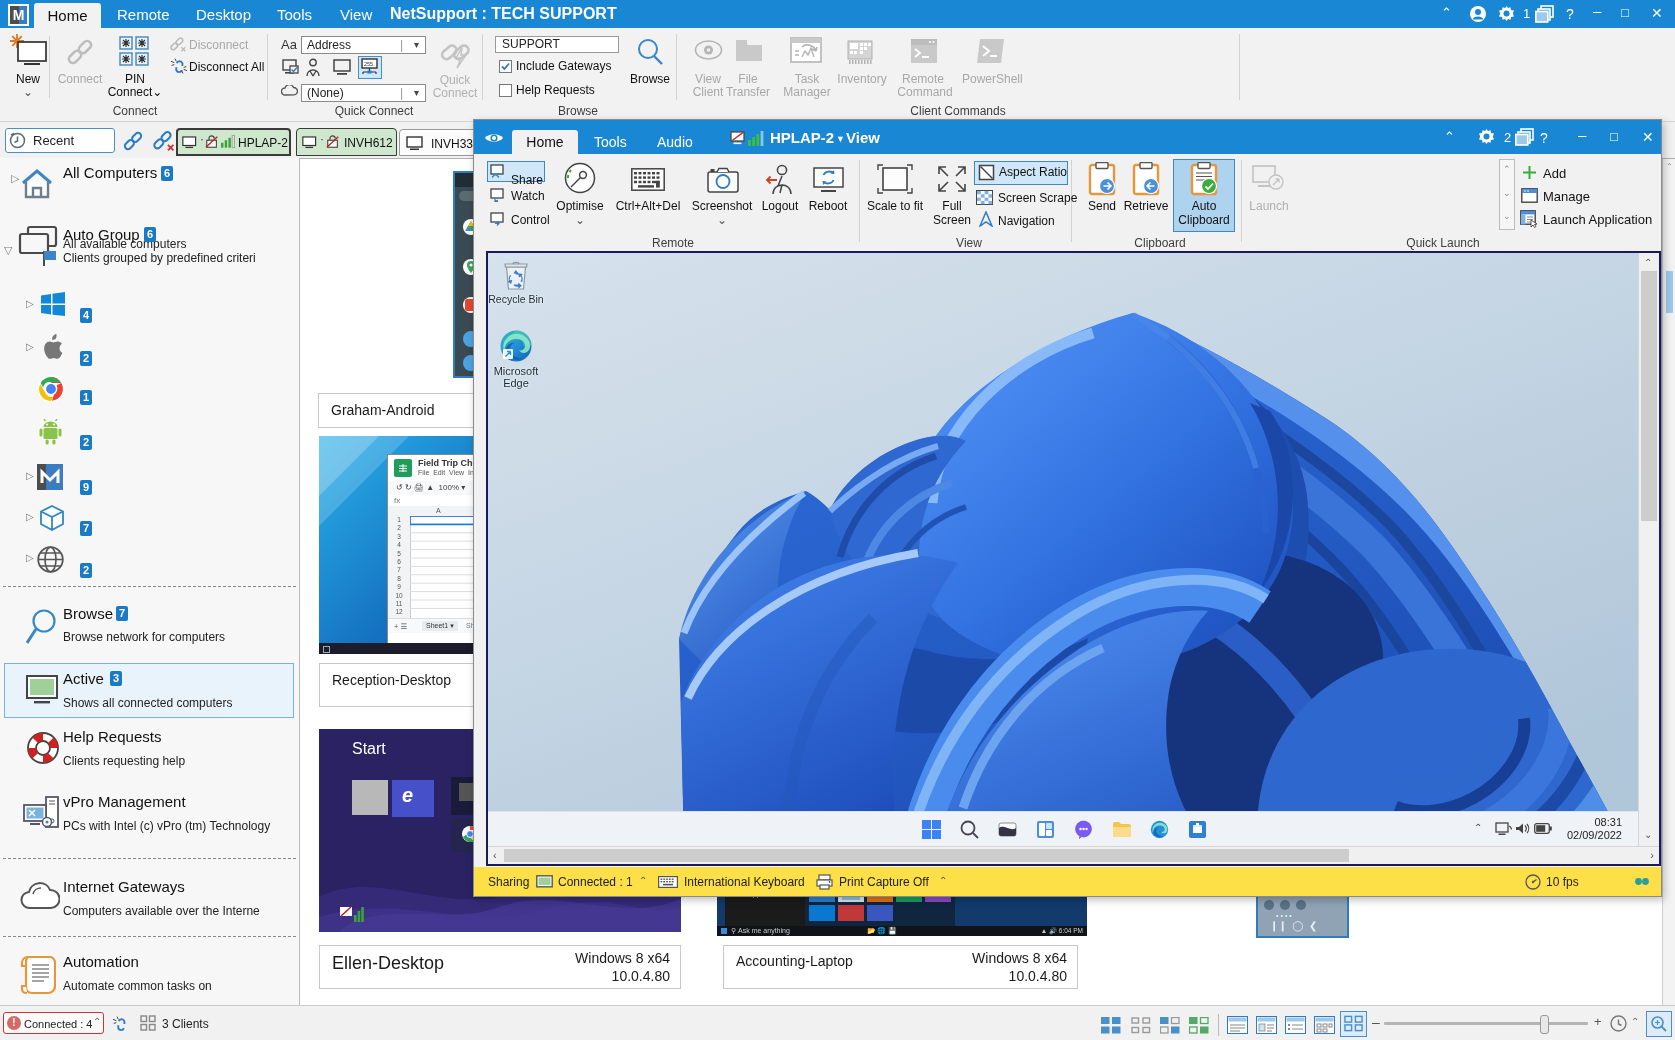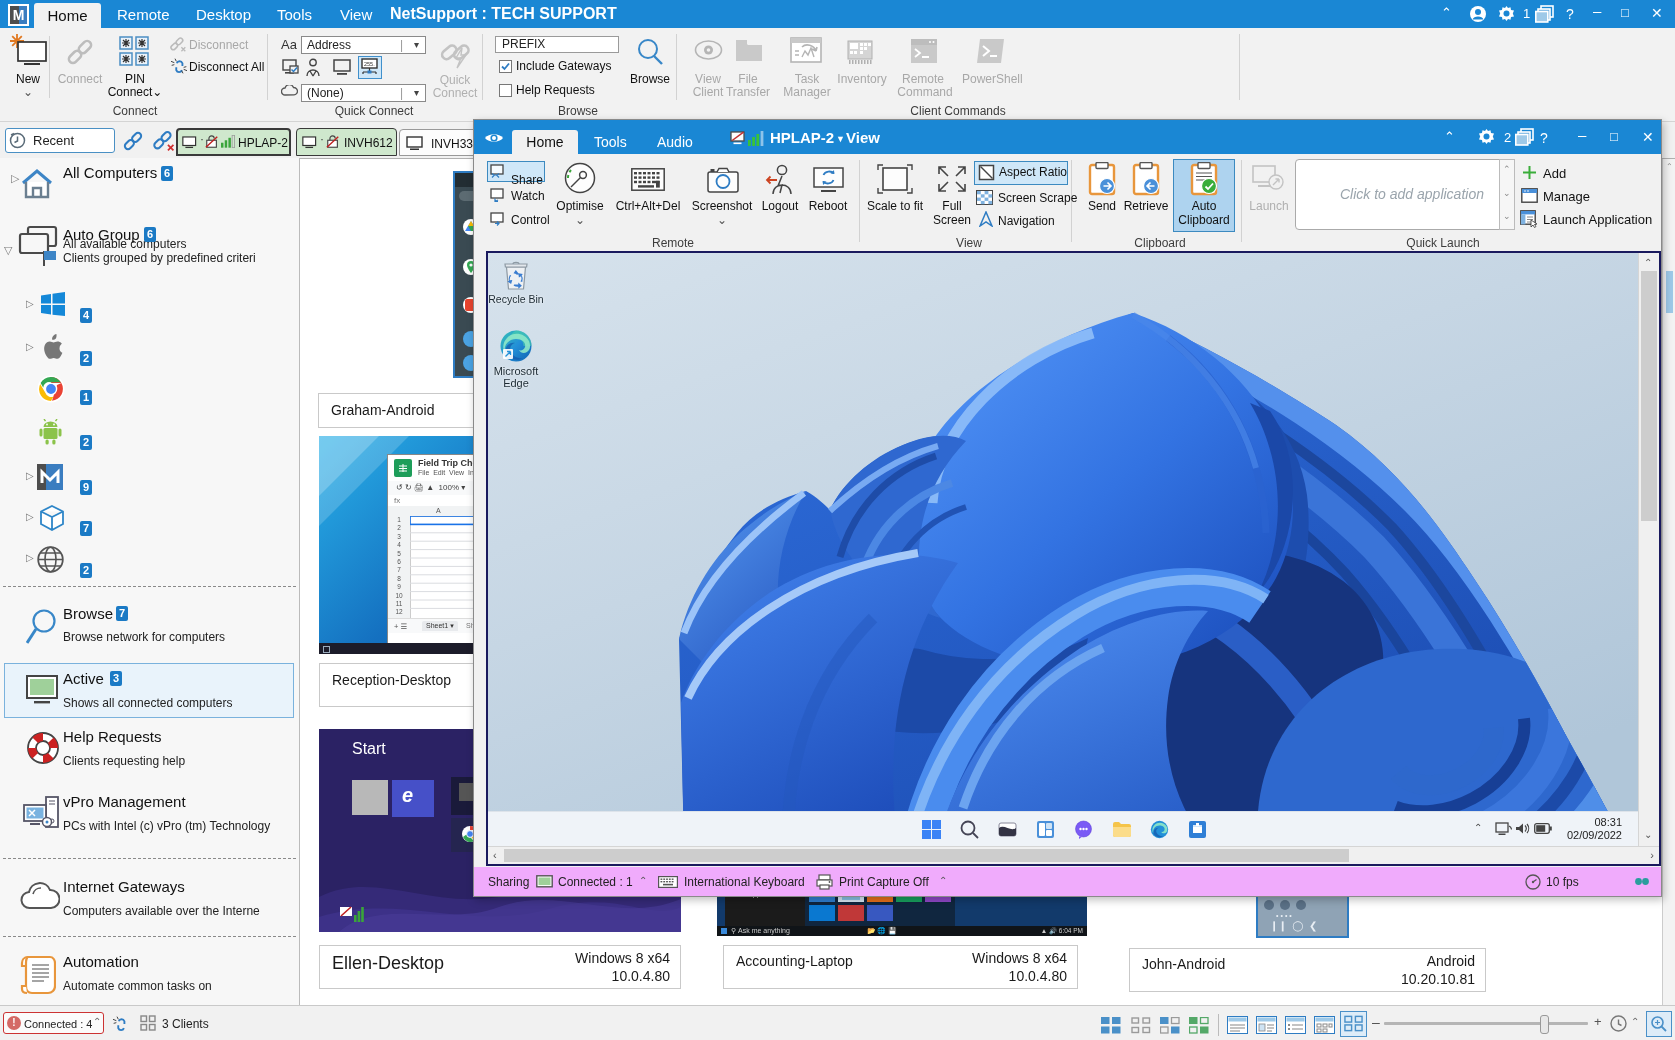--- a/index.html
+++ b/index.html
@@ -147,21 +147,21 @@
 <svg class="ab" style="left:440px;top:36px;" width="31" height="36" viewBox="0 0 31 36">
   <g stroke="#c3c3c3" stroke-width="2.6" fill="none">
       <rect x="1" y="12" width="16" height="9" rx="4.5" transform="rotate(-40 9 16)"></rect>
       <rect x="13" y="12" width="16" height="9" rx="4.5" transform="rotate(-40 21 16)"></rect>
     </g>
   <path d="M22 12 L16 22 L21 22 L17 32 L26 19 L21 19 Z" fill="none" stroke="#c3c3c3" stroke-width="1.4"></path>
 </svg>
 <div class="lbl ab" style="left:427px;top:73px;width:56px;color:#b0b0b0;">Quick</div>
 <div class="lbl ab" style="left:427px;top:86px;width:56px;color:#b0b0b0;">Connect</div>
 
-<div class="ab" style="left:495px;top:36px;width:116px;height:15px;background:#fff;border:1px solid #9a9a9a;font-size:12px;line-height:15px;padding-left:6px;color:#222;">PREFIX</div>
+<div class="ab" style="left:495px;top:36px;width:116px;height:15px;background:#fff;border:1px solid #9a9a9a;font-size:12px;line-height:15px;padding-left:6px;color:#222;">SUPPORT</div>
 <div class="ab" style="left:499px;top:60px;width:11px;height:11px;background:#fff;border:1px solid #777;"></div>
 <svg class="ab" style="left:500px;top:61px;" width="11" height="11" viewBox="0 0 11 11">
     <path d="M2 5.5 L4.5 8 L9 2.5" stroke="#2e7cc3" stroke-width="1.8" fill="none"></path>
   </svg>
 <div class="ab" style="left:516px;top:59px;font-size:12px;color:#111;">Include Gateways</div>
 <div class="ab" style="left:499px;top:84px;width:11px;height:11px;background:#fff;border:1px solid #777;"></div>
 <div class="ab" style="left:516px;top:83px;font-size:12px;color:#111;">Help Requests</div>
 <svg class="ab" style="left:636px;top:38px;" width="28" height="28" viewBox="0 0 28 28">
     <circle cx="12" cy="11" r="9" fill="none" stroke="#3887c8" stroke-width="2"></circle>
     <path d="M18 18 L26 26" stroke="#3887c8" stroke-width="2.4"></path>
@@ -579,25 +579,20 @@
     <span class="ab" style="right:10px;top:22px;font-size:14px;">10.0.4.80</span>
   </div>
 
   <div class="ab" style="left:956px;top:735px;width:93px;height:44px;border:2px solid #2e7cc3;background:#8fa3b5;box-sizing:border-box;">
     <div class="ab" style="left:6px;top:4px;width:10px;height:10px;border-radius:5px;background:#5a7086;"></div>
     <div class="ab" style="left:22px;top:4px;width:10px;height:10px;border-radius:5px;background:#5a7086;"></div>
     <div class="ab" style="left:38px;top:4px;width:10px;height:10px;border-radius:5px;background:#5a7086;"></div>
     <span class="ab" style="left:18px;top:16px;color:#e8eef4;font-size:7px;letter-spacing:2px;">••••</span>
     <span class="ab" style="left:12px;top:24px;color:#e8eef4;font-size:10px;">❙❙&nbsp;&nbsp;◯&nbsp;&nbsp;❮</span>
   </div>
-  <div class="ab" style="left:829px;top:789px;width:357px;height:44px;background:#fff;border:1px solid #c9c9c9;box-sizing:border-box;">
-    <span class="ab" style="left:12px;top:7px;font-size:14px;">John-Android</span>
-    <span class="ab" style="right:10px;top:4px;font-size:14px;">Android</span>
-    <span class="ab" style="right:10px;top:22px;font-size:14px;">10.20.10.81</span>
-  </div>
 
   <div class="ab" style="left:1362px;top:0;width:13px;height:847px;background:#f3f3f3;border-left:1px solid #ccc;">
     <span class="ab" style="left:3px;top:3px;color:#888;font-size:8px;">⌃</span>
     <div class="ab" style="left:3px;top:112px;width:7px;height:42px;background:#9ec9e8;"></div>
   </div>
 </div>
 
 <div class="ab" id="mainstatus" style="left:0;top:1005px;width:1675px;height:35px;background:#f1f1f1;border-top:1px solid #c9c9c9;box-sizing:border-box;">
   <div class="ab" style="left:3px;top:6px;width:101px;height:22px;border:1px solid #c33;border-radius:3px;background:#fbfbfb;box-sizing:border-box;">
     <div class="ab" style="left:3px;top:3px;width:14px;height:14px;border-radius:7px;background:#d46a66;color:#fff;font-size:10px;font-weight:bold;text-align:center;line-height:14px;">!</div>
@@ -911,23 +906,20 @@
   <div class="lbl ab" style="left:706px;top:79px;width:48px;color:#111;">Auto</div>
   <div class="lbl ab" style="left:701px;top:93px;width:58px;color:#111;">Clipboard</div>
 
   <svg class="ab" style="left:778px;top:45px;" width="32" height="27" viewBox="0 0 32 27">
       <rect x="1" y="1" width="22" height="16" fill="none" stroke="#c3c3c3" stroke-width="1.6"></rect>
       <rect x="6" y="20" width="12" height="2" fill="#c3c3c3"></rect>
       <circle cx="24" cy="17" r="7" fill="#f1f1f1" stroke="#c3c3c3" stroke-width="1.4"></circle>
       <path d="M21 20 L27 14 M27 14 L23.5 14 M27 14 L27 17.5" stroke="#c3c3c3" stroke-width="1.4" fill="none"></path>
     </svg>
   <div class="lbl ab" style="left:772px;top:79px;width:46px;color:#b0b0b0;">Launch</div>
-  <div class="ab" style="left:821px;top:39px;width:218px;height:71px;background:#fff;border:1px solid #aaa;border-radius:4px;box-sizing:border-box;">
-    <span class="ab" style="left:44px;top:26px;color:#9aa4ac;font-size:14px;font-style:italic;">Click to add application</span>
-  </div>
   <div class="ab" style="left:1025px;top:39px;width:16px;height:71px;border:1px solid #bbb;background:#f6f6f6;box-sizing:border-box;">
     <span class="ab" style="left:3px;top:4px;color:#888;font-size:9px;">⌃</span>
     <span class="ab" style="left:3px;top:28px;color:#888;font-size:9px;">⌄</span>
     <span class="ab" style="left:3px;top:51px;color:#888;font-size:9px;">⌄</span>
   </div>
   <svg class="ab" style="left:1048px;top:45px;" width="15" height="15" viewBox="0 0 15 15">
       <path d="M7.5 1 V14 M1 7.5 H14" stroke="#3aad3a" stroke-width="2"></path>
     </svg>
   <span class="ab" style="left:1069px;top:46px;font-size:13px;color:#111;">Add</span>
   <svg class="ab" style="left:1047px;top:68px;" width="17" height="15" viewBox="0 0 17 15">
@@ -1134,21 +1126,21 @@
       <span class="ab" style="left:5px;top:576px;color:#555;font-size:10px;">⌄</span>
     </div>
 
     <div class="ab" style="left:0;top:593px;width:1171px;height:18px;background:#f0f0f0;border-top:1px solid #d5d5d5;box-sizing:border-box;">
       <span class="ab" style="left:5px;top:2px;color:#555;font-size:11px;">‹</span>
       <div class="ab" style="left:16px;top:2px;width:845px;height:13px;background:#cdcdcd;"></div>
       <span class="ab" style="right:5px;top:2px;color:#555;font-size:11px;">›</span>
     </div>
   </div>
 
-  <div class="ab" style="left:0;top:747px;width:1187px;height:29px;background:#f0abfc;">
+  <div class="ab" style="left:0;top:747px;width:1187px;height:29px;background:#fde047;">
     <span class="ab" style="left:14px;top:8px;font-size:12px;color:#222;">Sharing</span>
     <svg class="ab" style="left:62px;top:8px;" width="17" height="14" viewBox="0 0 17 14">
         <rect x="0.8" y="0.8" width="15.4" height="11" fill="#fff" stroke="#555" stroke-width="1.4"></rect>
         <rect x="2.5" y="2.5" width="12" height="7.6" fill="#9fd09a"></rect>
       </svg>
     <span class="ab" style="left:84px;top:8px;font-size:12px;color:#222;">Connected : 1</span>
     <span class="ab" style="left:165px;top:8px;color:#555;font-size:10px;">⌃</span>
     <svg class="ab" style="left:184px;top:9px;" width="20" height="12" viewBox="0 0 20 12">
         <rect x="0.6" y="0.6" width="18.8" height="10.8" fill="#fff" stroke="#555" stroke-width="1.2"></rect>
         <g fill="#555">

